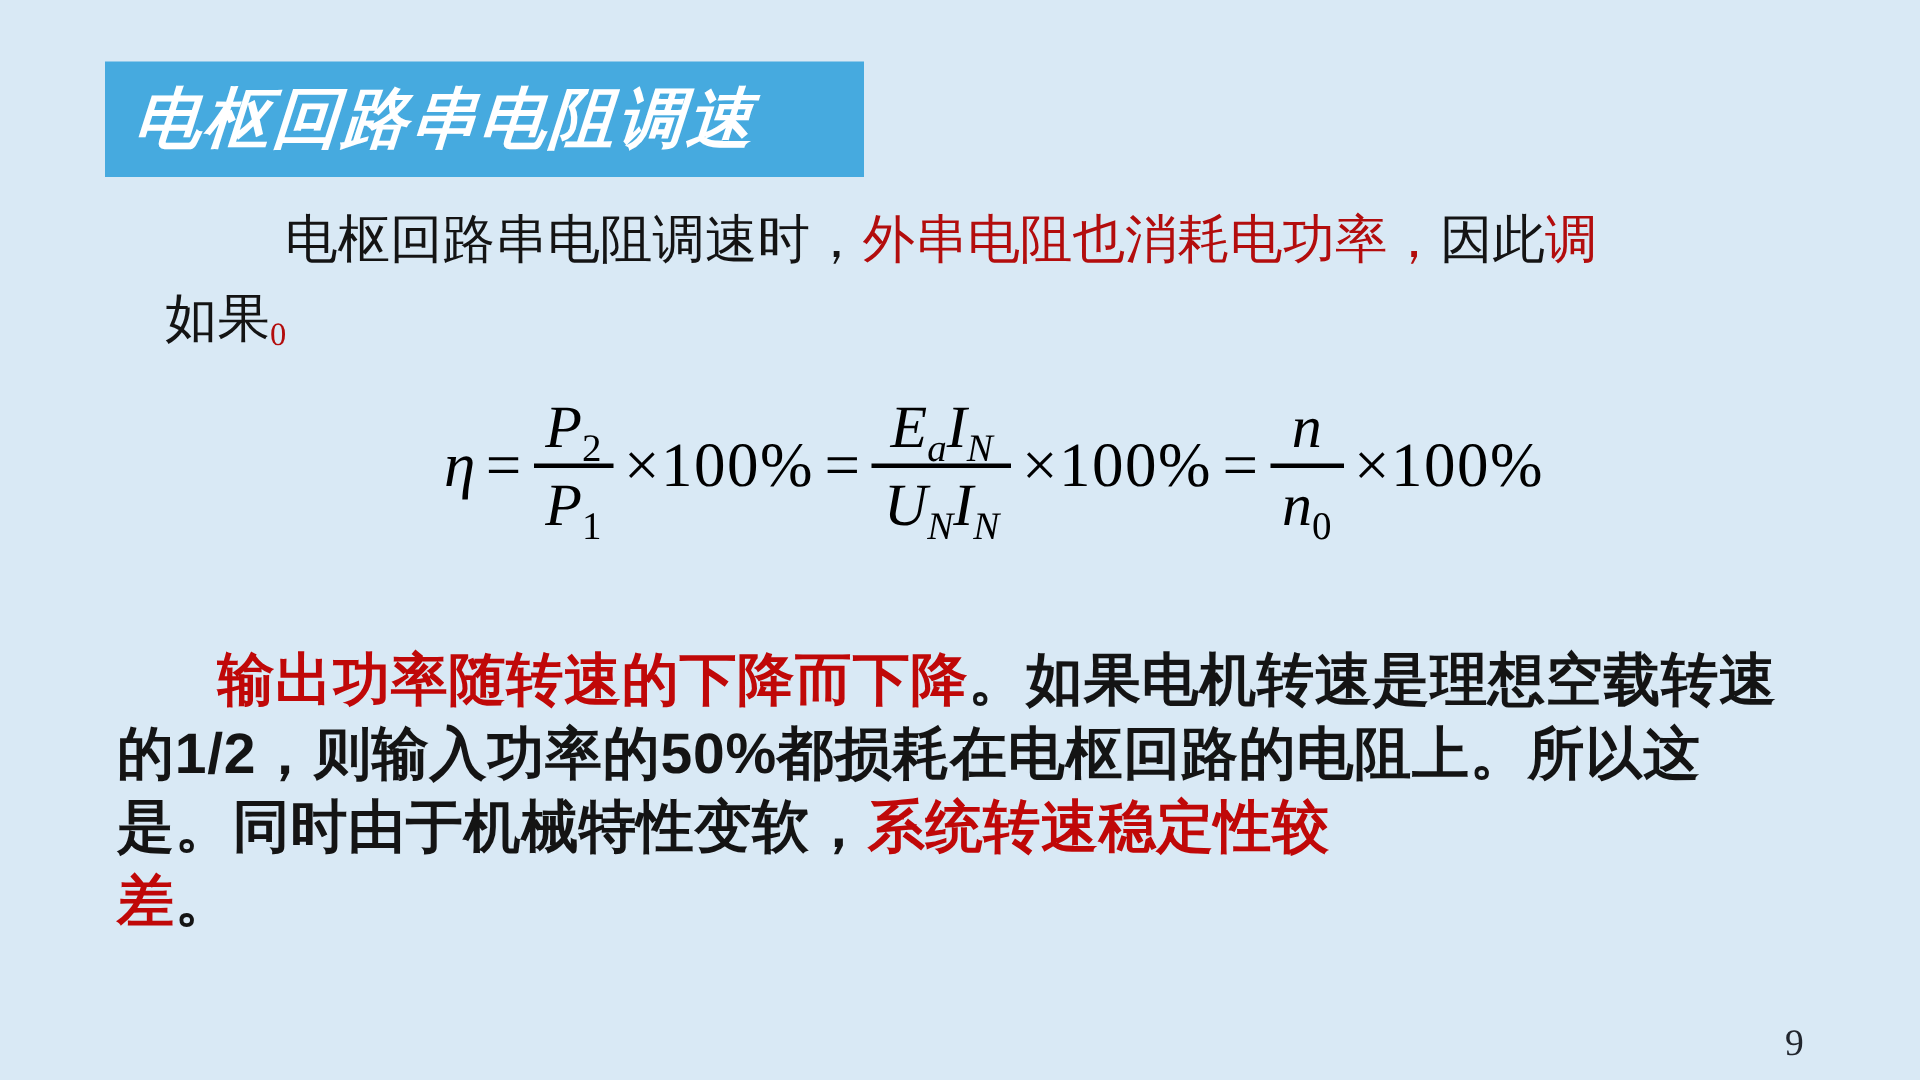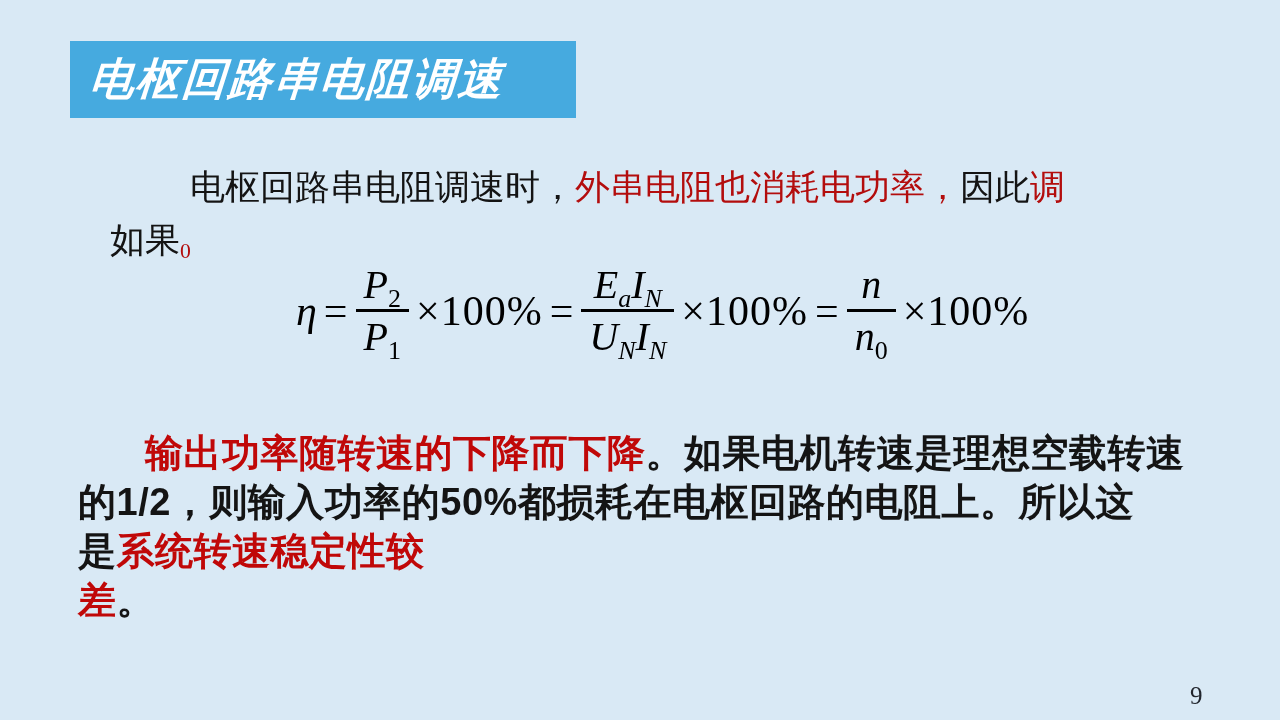--- a/index.html
+++ b/index.html
@@ -27,21 +27,21 @@
     font-family:"Liberation Sans",sans-serif;
     font-weight:bold;font-style:italic;
     font-size:44px;color:var(--title-white);
     padding-left:20px;letter-spacing:2px;
     transform:skewX(-4deg);
     white-space:nowrap;
   }
 
   
   .para1{
-    position:absolute;left:110px;top:164px;width:1060px;
+    position:absolute;left:110px;top:136px;width:1060px;
     font-family:"Liberation Serif",serif;
     font-size:35px;color:var(--text-black);
   }
   .para1 .line{display:flex;align-items:baseline;height:53px;white-space:pre;}
   .para1 .line.indented{padding-left:80px;}
 
   .red{color:var(--highlight-red);}
   .black{color:var(--text-black);}
   .subscript{font-size:0.62em;transform:translateY(0.28em);}
 
@@ -138,19 +138,19 @@
           <span class="var">n</span>
           <span class="fsub">0</span>
         </span>
     </span>
     <span class="op">×100%</span>
   </div>
 
   <div class="para2">
     <div class="line indented"><span class="red">输出功率随转速的下降而下降</span><span class="black">。如果电机转速是理想空载转速</span></div>
     <div class="line"><span class="black">的1/2，则输入功率的50%都损耗在电枢回路的电阻上。所以这</span></div>
-    <div class="line"><span class="black">是</span><span class="red">系统转速稳定性较</span></div>
+    <div class="line"><span class="black">是</span><span class="black">。同时由于机械特性变软，</span><span class="red">系统转速稳定性较</span></div>
     <div class="line"><span class="red">差</span><span class="black">。</span></div>
   </div>
 
   <div class="page-number">9</div>
 
 </div>
 
 </body></html>

